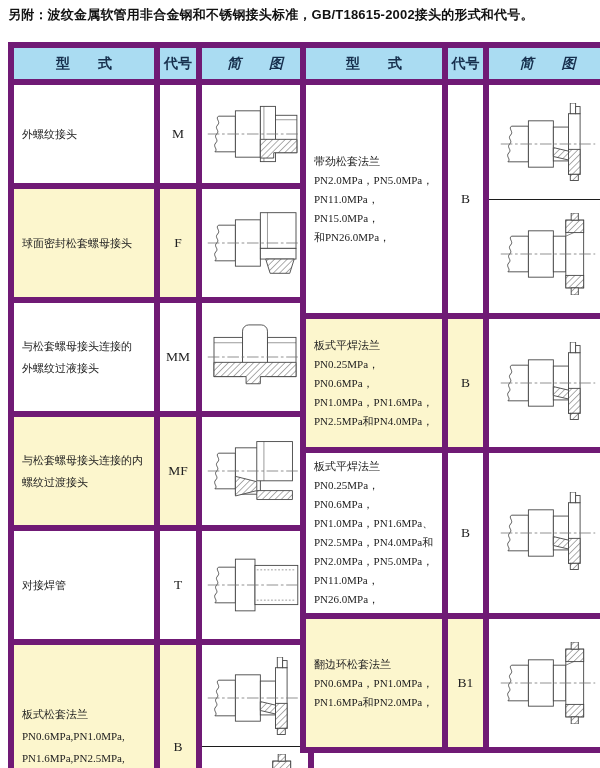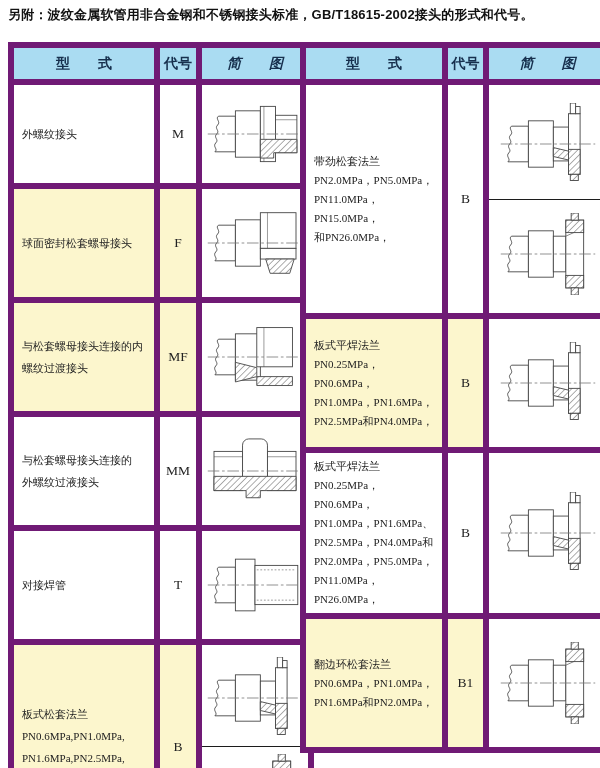--- a/index.html
+++ b/index.html
@@ -80,51 +80,51 @@
               <rect x="34" y="20" width="28" height="52" fill="#fff" stroke="#444" stroke-width="1"></rect>
               <rect x="62" y="12" width="40" height="40" fill="#fff" stroke="#444" stroke-width="1"></rect>
               <line x1="70" y1="12" x2="70" y2="52" stroke="#444" stroke-width="0.6"></line>
               <rect x="62" y="52" width="40" height="12" fill="#fff" stroke="#444" stroke-width="1"></rect>
               <polygon points="68,64 100,64 95,80 73,80" fill="url(#hx)" stroke="#444" stroke-width="1"></polygon>
               <line x1="3" y1="46" x2="109" y2="46" stroke="#777" stroke-width="0.9" stroke-dasharray="13 3 3 3"></line>
             </svg>
           </div>
         </td>
     </tr>
-    <tr class="h100 hl">
-      <td class="t">与松套螺母接头连接的内
-螺纹过渡接头</td>
-      <td class="c">MF</td>
-      <td class="d">
-          <div class="dg">
-            <svg viewBox="0 0 112 92" preserveAspectRatio="xMidYMid meet">
-              <path d="M34 26 H15 c-4 3 3 6 -1 10 c-4 4 3 6 -1 10 c-4 4 3 6 -1 10 c-4 4 3 7 -1 10 H34 z" fill="#fff" stroke="#444" stroke-width="1"></path>
-              <rect x="34" y="20" width="28" height="52" fill="#fff" stroke="#444" stroke-width="1"></rect>
-              <rect x="58" y="13" width="40" height="44" fill="#fff" stroke="#444" stroke-width="1"></rect>
-              <line x1="66" y1="13" x2="66" y2="57" stroke="#444" stroke-width="0.6"></line>
-              <polygon points="34,52 58,58 58,68 34,74" fill="url(#hx)" stroke="#444" stroke-width="1"></polygon>
-              <polygon points="58,68 98,68 98,78 58,78" fill="url(#hx)" stroke="#444" stroke-width="1"></polygon>
-              <line x1="3" y1="46" x2="109" y2="46" stroke="#777" stroke-width="0.9" stroke-dasharray="13 3 3 3"></line>
-            </svg>
-          </div>
-        </td>
-    </tr>
     <tr class="h100">
       <td class="t">与松套螺母接头连接的
 外螺纹过液接头</td>
       <td class="c">MM</td>
       <td class="d">
           <div class="dg">
             <svg viewBox="0 0 112 92" preserveAspectRatio="xMidYMid meet">
               <rect x="10" y="24" width="32" height="44" fill="#fff" stroke="#444" stroke-width="1"></rect>
               <rect x="70" y="24" width="32" height="44" fill="#fff" stroke="#444" stroke-width="1"></rect>
               <rect x="42" y="10" width="28" height="58" rx="7" fill="#fff" stroke="#444" stroke-width="1"></rect>
               <line x1="10" y1="30" x2="42" y2="30" stroke="#444" stroke-width="0.6"></line>
               <line x1="70" y1="30" x2="102" y2="30" stroke="#444" stroke-width="0.6"></line>
               <polygon points="10,52 102,52 102,68 62,68 62,76 46,76 46,68 10,68" fill="url(#hx)" stroke="#444" stroke-width="1"></polygon>
+              <line x1="3" y1="46" x2="109" y2="46" stroke="#777" stroke-width="0.9" stroke-dasharray="13 3 3 3"></line>
+            </svg>
+          </div>
+        </td>
+    </tr>
+    <tr class="h100 hl">
+      <td class="t">与松套螺母接头连接的内
+螺纹过渡接头</td>
+      <td class="c">MF</td>
+      <td class="d">
+          <div class="dg">
+            <svg viewBox="0 0 112 92" preserveAspectRatio="xMidYMid meet">
+              <path d="M34 26 H15 c-4 3 3 6 -1 10 c-4 4 3 6 -1 10 c-4 4 3 6 -1 10 c-4 4 3 7 -1 10 H34 z" fill="#fff" stroke="#444" stroke-width="1"></path>
+              <rect x="34" y="20" width="28" height="52" fill="#fff" stroke="#444" stroke-width="1"></rect>
+              <rect x="58" y="13" width="40" height="44" fill="#fff" stroke="#444" stroke-width="1"></rect>
+              <line x1="66" y1="13" x2="66" y2="57" stroke="#444" stroke-width="0.6"></line>
+              <polygon points="34,52 58,58 58,68 34,74" fill="url(#hx)" stroke="#444" stroke-width="1"></polygon>
+              <polygon points="58,68 98,68 98,78 58,78" fill="url(#hx)" stroke="#444" stroke-width="1"></polygon>
               <line x1="3" y1="46" x2="109" y2="46" stroke="#777" stroke-width="0.9" stroke-dasharray="13 3 3 3"></line>
             </svg>
           </div>
         </td>
     </tr>
     <tr class="h100">
       <td class="t">对接焊管</td>
       <td class="c">T</td>
       <td class="d">
           <div class="dg">

